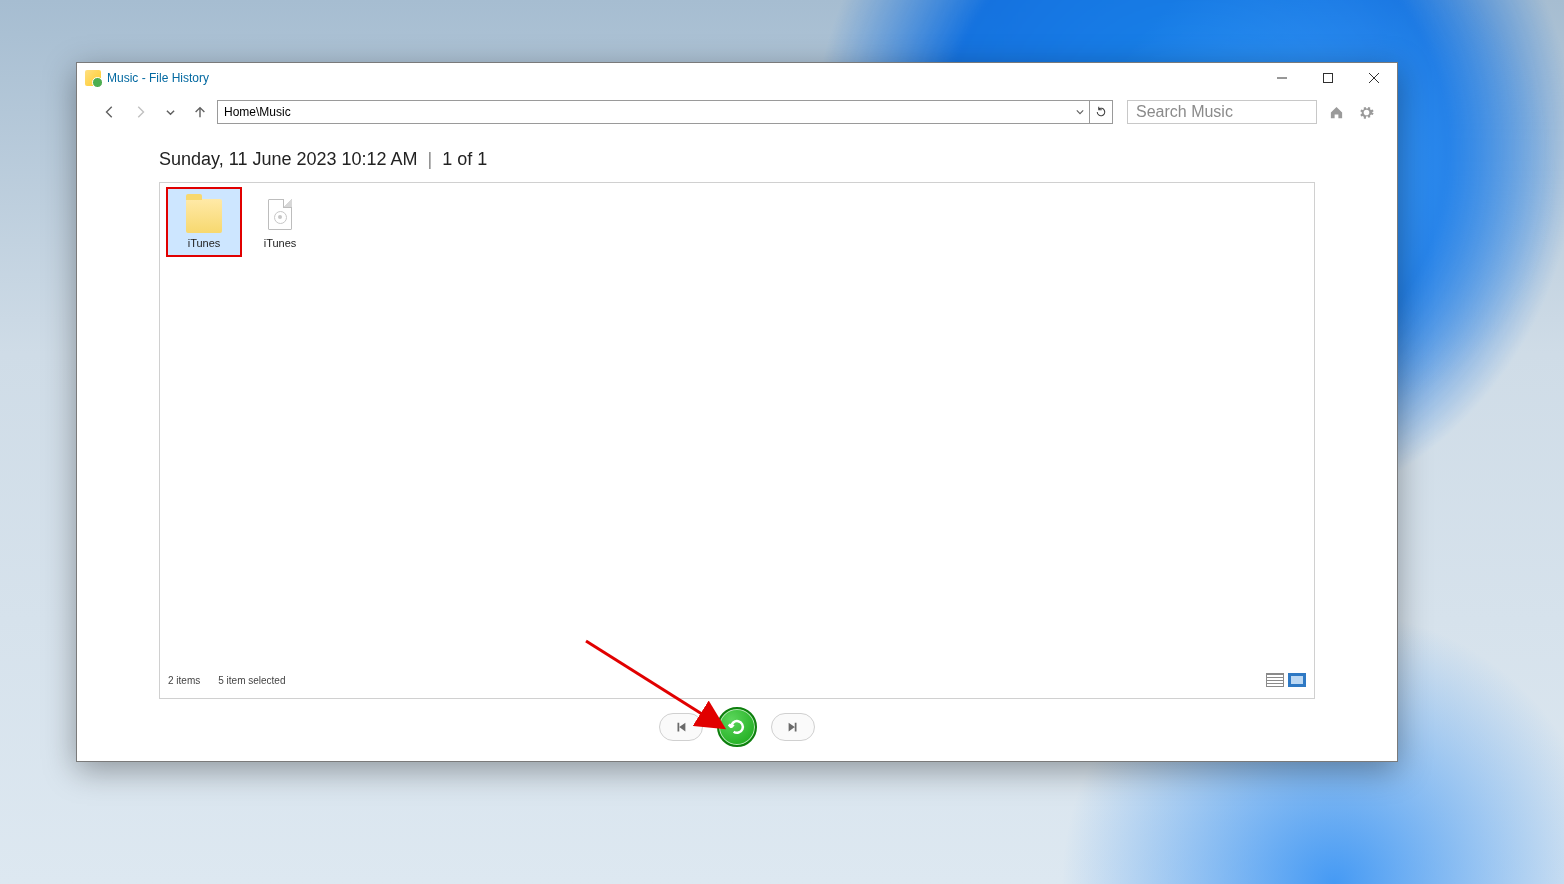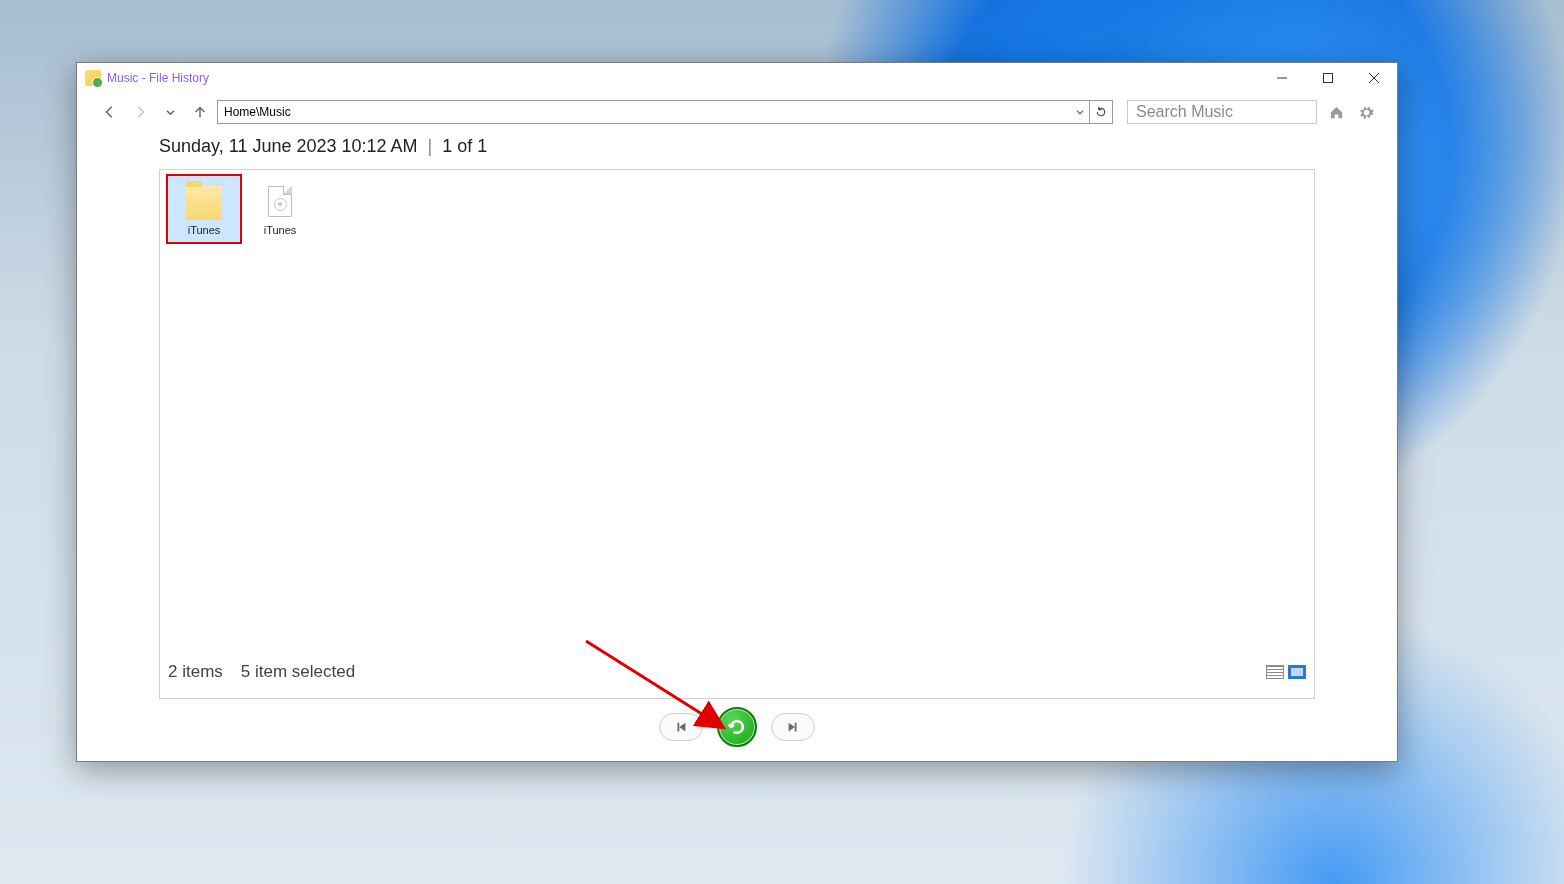--- a/index.html
+++ b/index.html
@@ -18,21 +18,21 @@
     position: absolute;
     left: 76px; top: 62px;
     width: 1322px; height: 700px;
     background: #ffffff;
     border: 1px solid #7a7a7a;
     box-shadow: 0 8px 30px rgba(0,0,0,.35);
     display: flex; flex-direction: column;
   }
 
   
-  .titlebar { height: 30px; display: flex; align-items: center; padding: 0 0 0 8px; font-size: 12px; color: #8b5cf6; }
+  .titlebar { height: 30px; display: flex; align-items: center; padding: 0 0 0 8px; font-size: 12px; color: #0369a1; }
   .titlebar .app-icon { width: 16px; height: 16px; margin-right: 6px; position: relative; }
   .titlebar .app-icon::before { content: ""; position: absolute; inset: 0; border-radius: 2px; background: linear-gradient(135deg, #ffe082, #ffca28); }
   .titlebar .app-icon::after { content: ""; position: absolute; right: -2px; bottom: -2px; width: 9px; height: 9px; border-radius: 50%; background: radial-gradient(circle, #4caf50 60%, #2e7d32 100%); border: 1px solid #fff; }
   .titlebar .spacer { flex: 1; }
   .win-btn { width: 46px; height: 30px; display: flex; align-items: center; justify-content: center; color: #303030; }
   .win-btn svg { width: 10px; height: 10px; stroke: currentColor; stroke-width: 1; fill: none; }
 
   
   .toolbar { height: 38px; display: flex; align-items: center; gap: 4px; padding: 0 20px; }
   .nav-btn { width: 26px; height: 26px; display: flex; align-items: center; justify-content: center; border-radius: 3px; color: #606060; }
@@ -46,35 +46,35 @@
   .refresh-btn svg { width: 12px; height: 12px; stroke: currentColor; stroke-width: 1.4; fill: none; }
   .search-box { margin-left: 10px; width: 190px; height: 24px; border: 1px solid #c8c8c8; display: flex; align-items: center; padding: 0 6px; color: #8a8a8a; font-size: 12px; }
   .search-box input { flex: 1; border: none; outline: none; font-size: 16px; color: #333; background: transparent; }
   .search-box input::placeholder { color: #8a8a8a; }
   .search-box .mag { width: 12px; height: 12px; }
   .toolbar-icon { width: 22px; height: 22px; margin-left: 4px; color: #9a9a9a; display: flex; align-items: center; justify-content: center; }
   .toolbar-icon svg { width: 15px; height: 15px; fill: currentColor; }
 
   
   .content { flex: 1; display: flex; flex-direction: column; padding: 0 82px 0 82px; }
-  .snapshot-line { font-size: 18px; color: #222; margin: 5px 0 12px 0; display: flex; gap: 10px; }
+  .snapshot-line { font-size: 18px; color: #222; margin: 18px 0 12px 0; display: flex; gap: 10px; }
   .snapshot-line .sep { color: #888; }
   .file-area { flex: 1; border: 1px solid #d0d0d0; background: #fff; position: relative; }
   .items { position: absolute; left: 6px; top: 4px; display: flex; gap: 0; }
   .item { width: 76px; padding: 8px 2px 6px; display: flex; flex-direction: column; align-items: center; font-size: 11px; color: #222; border: 2px solid transparent; }
   .item.selected { background: #cde6ff; border: 2px solid #e10000; }
   .item .icon-box { width: 44px; height: 36px; margin-bottom: 4px; position: relative; }
   .folder-shape { position: absolute; inset: 2px 4px 0 4px; background: linear-gradient(180deg, #ffe9a7, #f7d86f); border-radius: 2px; }
   .folder-shape::before { content: ""; position: absolute; left: 0; top: -5px; width: 16px; height: 6px; background: #f7d86f; border-radius: 2px 2px 0 0; }
   .file-shape { position: absolute; left: 10px; top: 2px; width: 24px; height: 31px; background: #fff; border: 1px solid #bdbdbd; border-radius: 1px; }
   .file-shape::before { content: ""; position: absolute; right: -1px; top: -1px; width: 8px; height: 8px; background: linear-gradient(135deg, #fff 50%, #d7d7d7 50%); border-left: 1px solid #bdbdbd; border-bottom: 1px solid #bdbdbd; }
   .file-shape .gear { position: absolute; left: 5px; top: 11px; width: 13px; height: 13px; border: 1.5px solid #c7c7c7; border-radius: 50%; }
   .file-shape .gear::after { content: ""; position: absolute; left: 3px; top: 3px; width: 4px; height: 4px; background: #c7c7c7; border-radius: 50%; }
 
-  .status-bar { position: absolute; left: 8px; right: 8px; bottom: 16px; height: 20px; display: flex; align-items: center; font-size: 17px; color: #444; gap: 18px; }
+  .status-bar { position: absolute; left: 8px; right: 8px; bottom: 8px; height: 20px; display: flex; align-items: center; font-size: 10px; color: #444; gap: 18px; }
   .status-bar .views { margin-left: auto; display: flex; gap: 4px; }
   .view-btn { width: 18px; height: 14px; border: 1px solid #8a8a8a; display: flex; }
   .view-btn.details { background: linear-gradient(#fff, #fff); }
   .view-btn.details::before { content: ""; width: 100%; background: repeating-linear-gradient(#8a8a8a 0 1px, transparent 1px 3px); }
   .view-btn.large { background: #2f79c4; border-color: #2f79c4; position: relative; }
   .view-btn.large::after { content: ""; position: absolute; inset: 2px; background: #bcd8f3; }
 
   
   .bottom-controls { height: 62px; display: flex; align-items: flex-start; justify-content: center; padding-top: 8px; position: relative; }
   .pill { display: flex; gap: 14px; align-items: center; }

